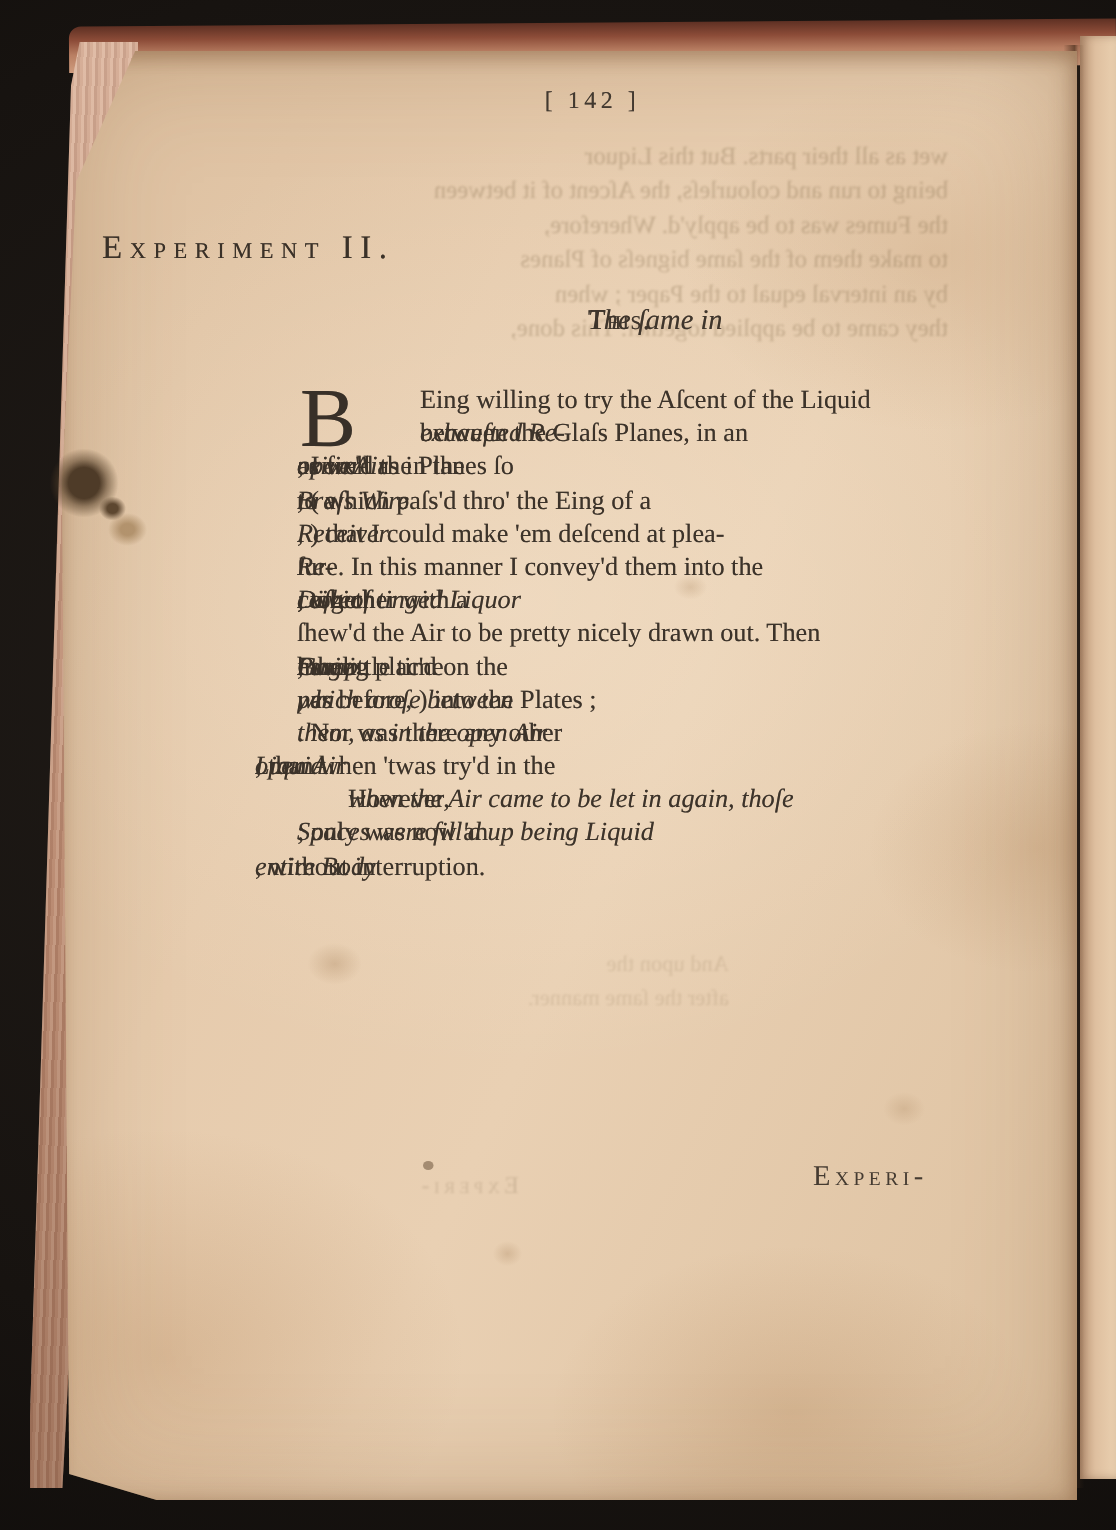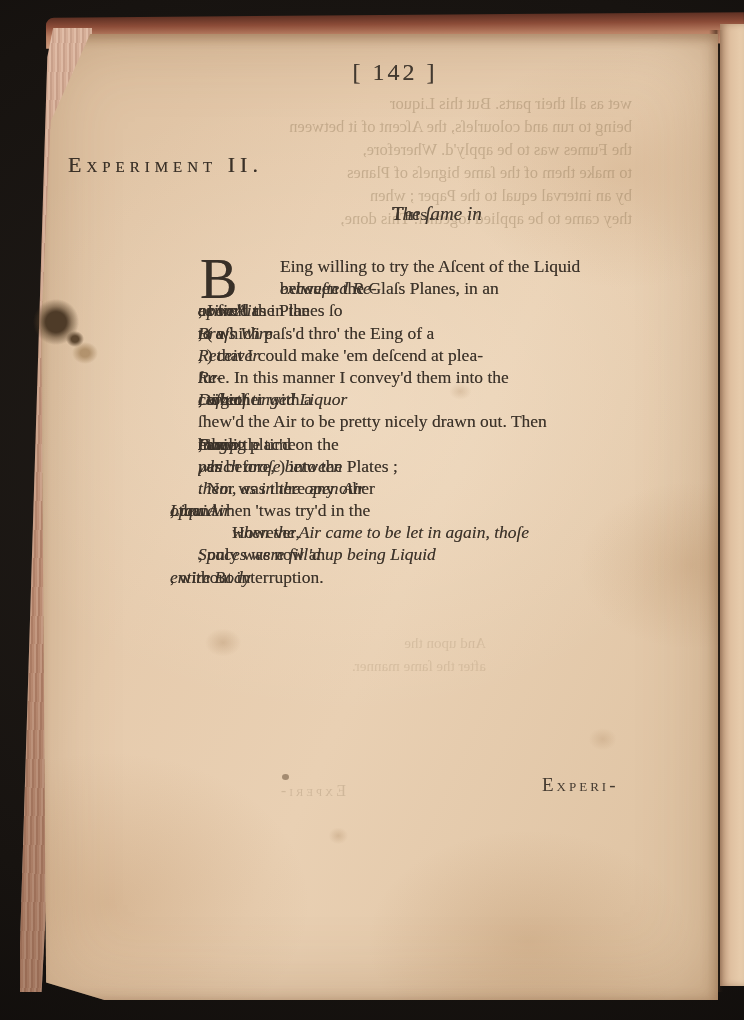--- a/index.html
+++ b/index.html
@@ -43,21 +43,21 @@
     background:radial-gradient(closest-side,#4e3b28 45%,rgba(88,66,43,.55) 68%,rgba(88,66,43,0) 100%);
     filter:blur(.4px);}
   .stain-nub{left:66px;top:331px;width:18px;height:16px;
     background:radial-gradient(closest-side,#5d4730 40%,rgba(93,71,48,0) 100%);}
   .stain-tan{left:72px;top:342px;width:26px;height:22px;opacity:.75;
     background:radial-gradient(closest-side,#a3825a 35%,rgba(163,130,90,0) 100%);}
 
   
   .ink{color:#3c332a;text-shadow:0 0 .4px rgba(55,44,34,.55);}
   .folio{left:0;top:25px;width:100%;padding-left:32px;text-align:center;
-    font-size:24px;letter-spacing:3px;color:#423930;}
+    font-size:16px;letter-spacing:3px;color:#423930;}
   .heading{left:0;top:118px;width:100%;padding-left:28px;
     font-variant:small-caps;font-size:22px;letter-spacing:5px;color:#3a3128;}
   .subheading{left:0;top:169px;width:100%;padding-left:26px;text-align:center;
     font-size:19px;color:#3e352c;}
   .subheading .lead{font-style:italic;}
   .subheading .sc{font-variant:small-caps;letter-spacing:1px;}
 
   .bodyblock{left:130px;top:221px;width:470px;font-size:17.5px;}
   .tline{position:relative;height:22.2px;line-height:22.2px;overflow:hidden;white-space:normal;}
   .just{text-align:justify;text-align-last:justify;margin-left:28px;}

